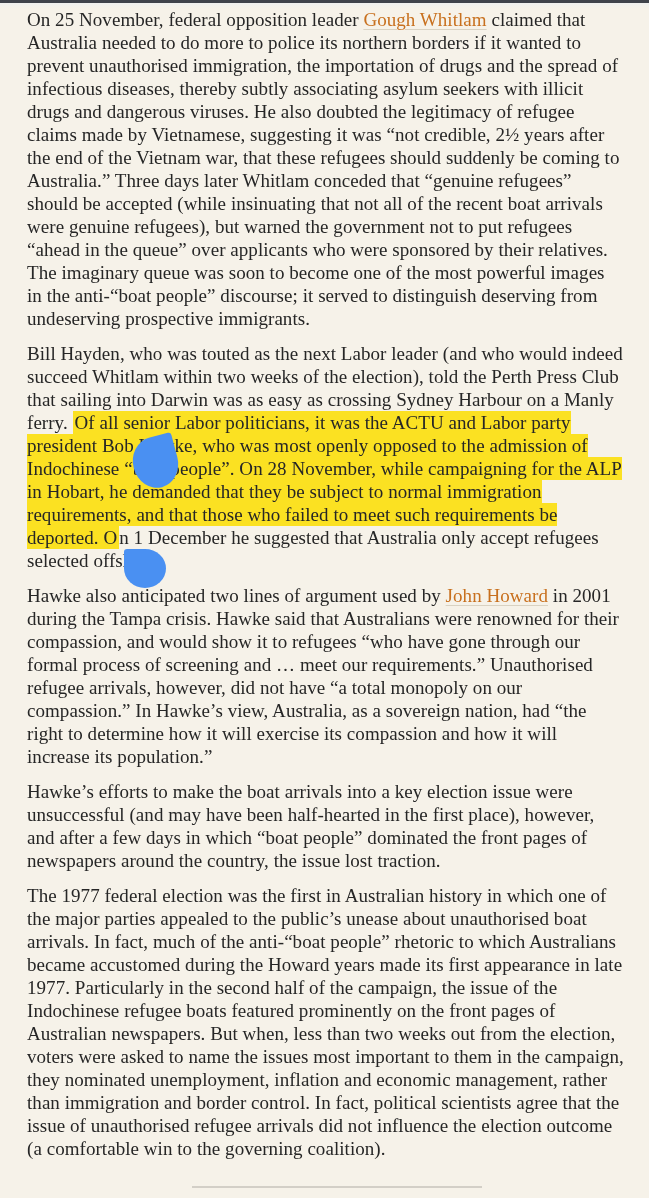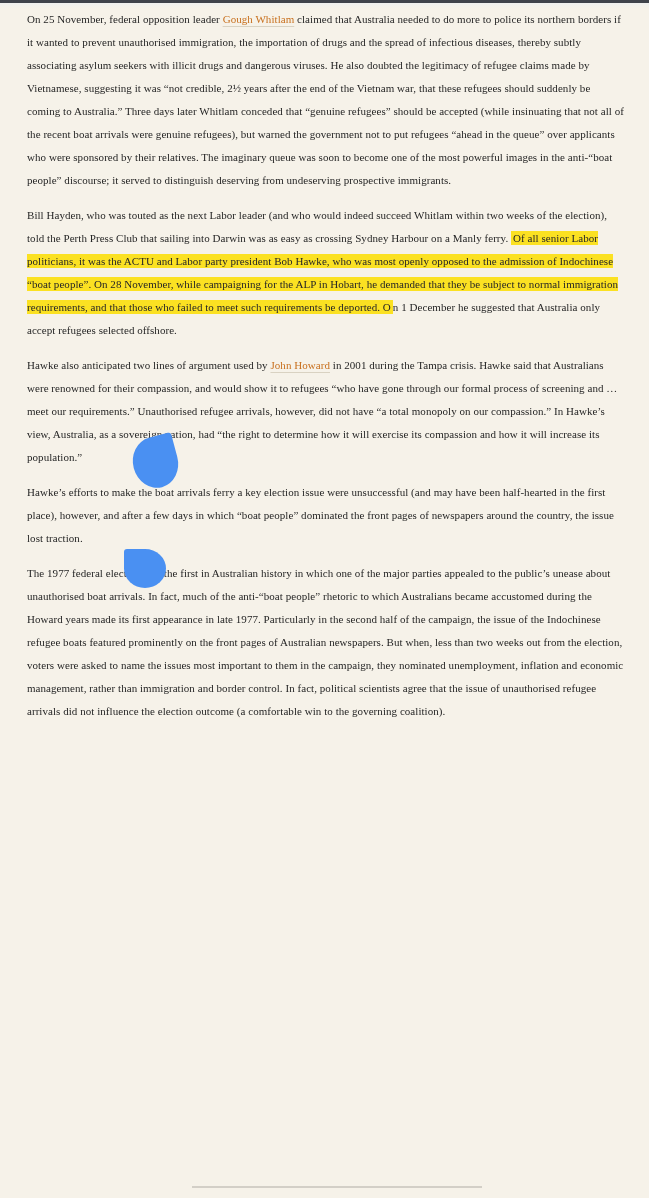--- a/index.html
+++ b/index.html
@@ -28,21 +28,21 @@
     position:absolute;left:0;top:3px;width:649px;height:6px;
     background:linear-gradient(#eff0ef, var(--page-bg));
   }
   .article{
     position:absolute;
     left:27px;
     top:8px;
     width:597px;
   }
   .article p{
-    font-size:11px;
+    font-size:19px;
     line-height:23px;
     margin:0 0 12px 0;
     letter-spacing:0.05px;
   }
   .article a{
     color:var(--link);
     text-decoration:underline;
     text-decoration-color:var(--link-underline);
     text-decoration-thickness:1px;
     text-underline-offset:3px;
@@ -77,19 +77,19 @@
 </head>
 <body>
 
 <div class="page">
   <div class="top-border"></div>
   <div class="top-fade"></div>
   <main class="article">
       <p><span>On 25 November, federal opposition leader </span><a href="#">Gough Whitlam</a><span> claimed that Australia needed to do more to police its northern borders if it wanted to prevent unauthorised immigration, the importation of drugs and the spread of infectious diseases, thereby subtly associating asylum seekers with illicit drugs and dangerous viruses. He also doubted the legitimacy of refugee claims made by Vietnamese, suggesting it was “not credible, 2½ years after the end of the Vietnam war, that these refugees should suddenly be coming to Australia.” Three days later Whitlam conceded that “genuine refugees” should be accepted (while insinuating that not all of the recent boat arrivals were genuine refugees), but warned the government not to put refugees “ahead in the queue” over applicants who were sponsored by their relatives. The imaginary queue was soon to become one of the most powerful images in the anti-“boat people” discourse; it served to distinguish deserving from undeserving prospective immigrants.</span></p>
       <p><span>Bill Hayden, who was touted as the next Labor leader (and who would indeed succeed Whitlam within two weeks of the election), told the Perth Press Club that sailing into Darwin was as easy as crossing Sydney Harbour on a Manly ferry. </span><mark>Of all senior Labor politicians, it was the ACTU and Labor party president Bob Hawke, who was most openly opposed to the admission of Indochinese “boat people”. On 28 November, while campaigning for the ALP in Hobart, he demanded that they be subject to normal immigration requirements, and that those who failed to meet such requirements be deported. O</mark><span>n 1 December he suggested that Australia only accept refugees selected offshore.</span></p>
       <p><span>Hawke also anticipated two lines of argument used by </span><a href="#">John Howard</a><span> in 2001 during the Tampa crisis. Hawke said that Australians were renowned for their compassion, and would show it to refugees “who have gone through our formal process of screening and … meet our requirements.” Unauthorised refugee arrivals, however, did not have “a total monopoly on our compassion.” In Hawke’s view, Australia, as a sovereign nation, had “the right to determine how it will exercise its compassion and how it will increase its population.”</span></p>
-      <p><span>Hawke’s efforts to make the boat arrivals ferry a key election issue were unsuccessful (and may have been half-hearted in the first place), however, and after a few days in which “boat people” dominated the front pages of newspapers around the country, the issue lost traction.</span></p>
+      <p><span>Hawke’s efforts to make the boat arrivals into a key election issue were unsuccessful (and may have been half-hearted in the first place), however, and after a few days in which “boat people” dominated the front pages of newspapers around the country, the issue lost traction.</span></p>
       <p><span>The 1977 federal election was the first in Australian history in which one of the major parties appealed to the public’s unease about unauthorised boat arrivals. In fact, much of the anti-“boat people” rhetoric to which Australians became accustomed during the Howard years made its first appearance in late 1977. Particularly in the second half of the campaign, the issue of the Indochinese refugee boats featured prominently on the front pages of Australian newspapers. But when, less than two weeks out from the election, voters were asked to name the issues most important to them in the campaign, they nominated unemployment, inflation and economic management, rather than immigration and border control. In fact, political scientists agree that the issue of unauthorised refugee arrivals did not influence the election outcome (a comfortable win to the governing coalition).</span></p>
     </main>
   <div class="marker marker-1"></div>
   <div class="marker marker-2"></div>
   <hr class="divider">
 </div>
 
 </body></html>

